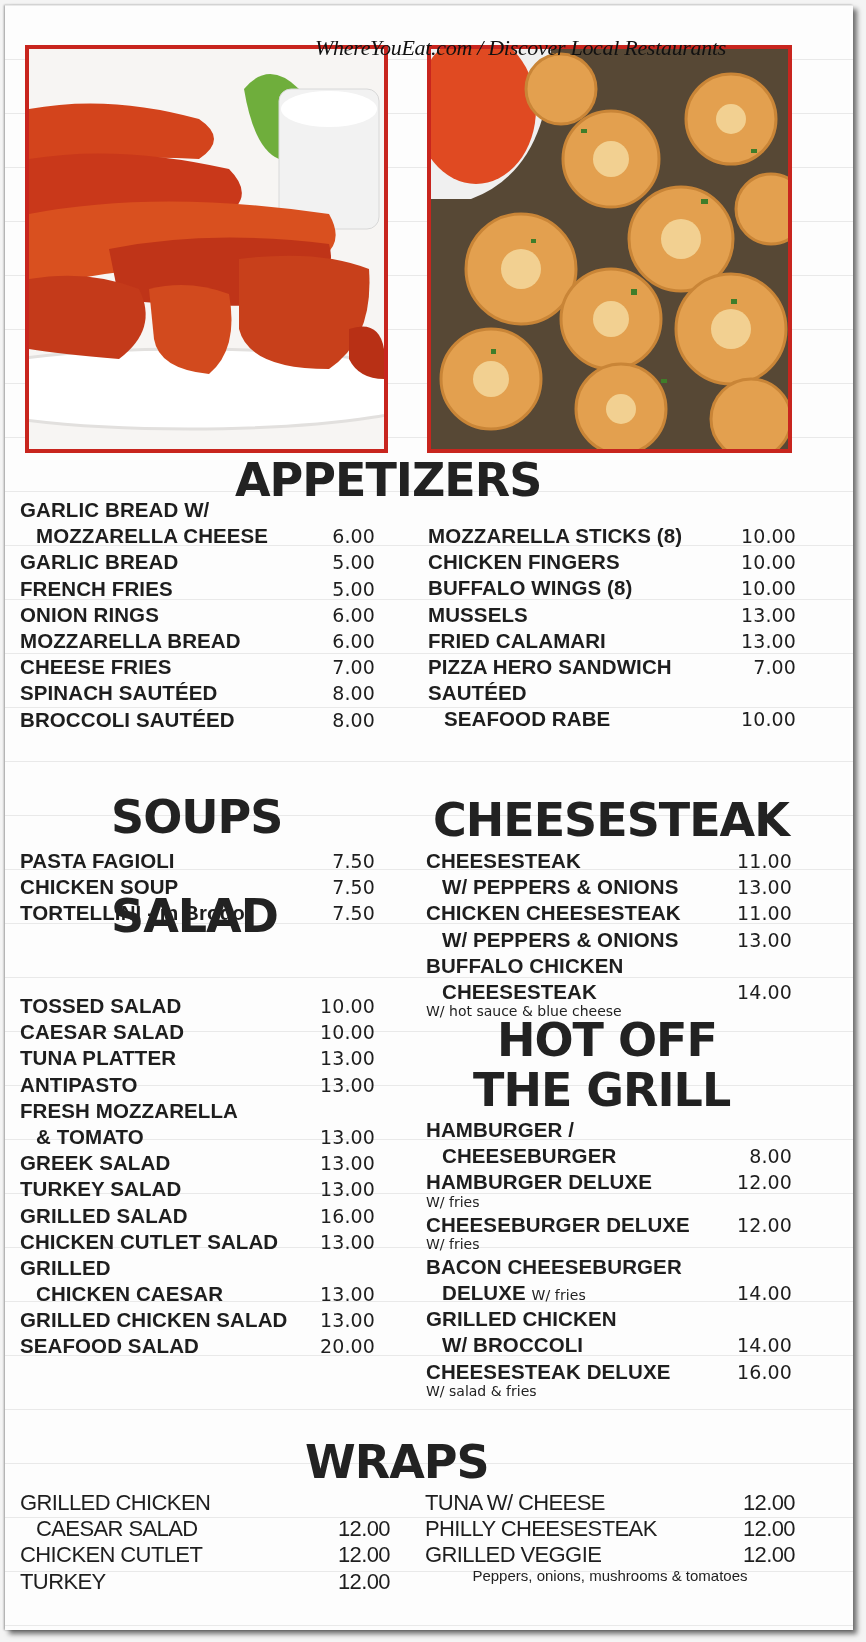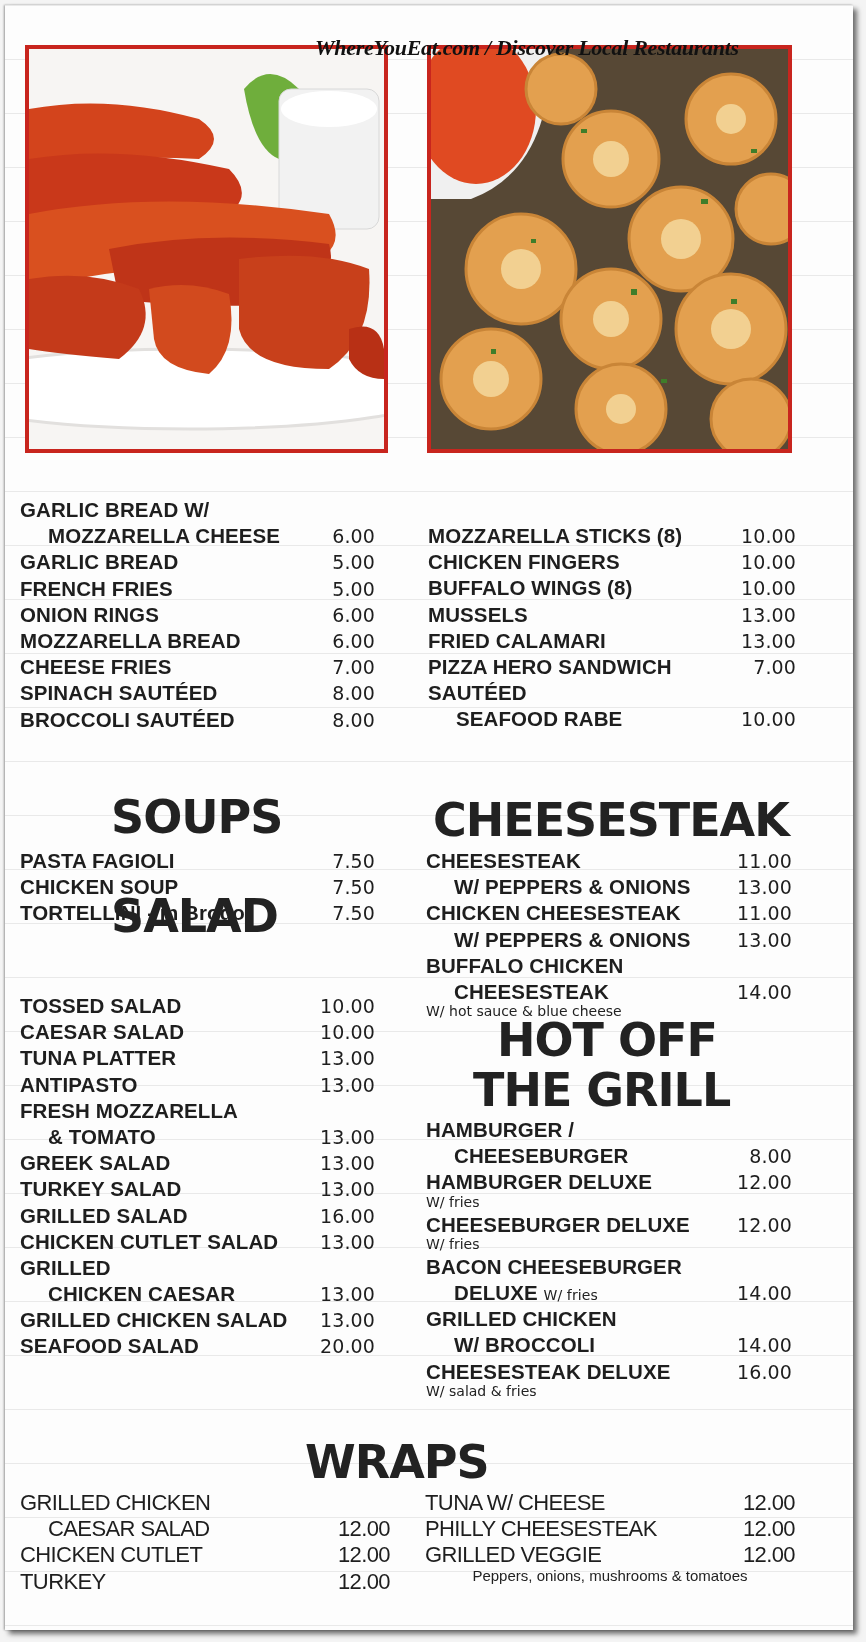--- a/index.html
+++ b/index.html
@@ -8,39 +8,39 @@
     position:absolute; left:5px; top:5px; width:848px; height:1625px;
     background:#fdfdfd;
     box-shadow: 4px 4px 5px rgba(0,0,0,0.55), -1px 0 2px rgba(0,0,0,0.35);
     overflow:hidden;
     background-image:
       linear-gradient(#e9e9e9 1px, transparent 1px);
     background-size: 100% 54px;
   }
   .watermark {
     position:absolute; left:310px; top:30px; font-family:"Liberation Serif", serif;
-    font-style:italic; font-weight:bold; font-size:22px; color:#111; letter-spacing:-0.3px; z-index:5;
+    font-style:italic; font-weight:normal; font-size:22px; color:#111; letter-spacing:-0.3px; z-index:5;
     white-space:nowrap;
   }
   .photo {
     position:absolute; border:4px solid #c8251e; overflow:hidden;
   }
   .photo-wings { left:20px; top:40px; width:355px; height:400px; background:#fafafa; }
   .photo-calamari { left:422px; top:40px; width:357px; height:400px; background:#3a302a; }
   .photo svg { width:100%; height:100%; display:block; }
 
   .section-title {
     position:absolute; font-family:"DejaVu Sans", sans-serif; font-weight:bold; color:#222;
     letter-spacing:-1px; text-align:center; white-space:nowrap;
   }
   .menu-list { position:absolute; margin:0; padding:0; list-style:none; }
   .item { position:relative; height:26.2px; font-size:20.5px; line-height:26px; color:#1e1e1e; white-space:nowrap; font-family:"Liberation Sans", sans-serif; font-weight:bold; letter-spacing:0.1px;}
   .item .name { position:absolute; left:0; }
   .item .price { position:absolute; right:0; font-weight:normal; font-family:"DejaVu Sans", sans-serif; font-size:19px; }
-  .item.indent .name { left:28px; }
+  .item.indent .name { left:16px; }
   .note { font-family:"DejaVu Sans", sans-serif; font-weight:normal; font-size:14px; color:#222; }
   .subnote { position:relative; height:16px; font-size:14px; line-height:13px; font-family:"DejaVu Sans", sans-serif; font-weight:normal; color:#222; }
   .wraps .item { font-family:"Liberation Sans", sans-serif; font-weight:normal; font-size:22px; transform-origin:left; letter-spacing:-0.6px; }
   .wraps .item .price { font-family:"Liberation Sans", sans-serif; font-size:22px; }
   .wraps .subnote { font-family:"Liberation Sans", sans-serif; font-size:15px; }
 </style>
 </head>
 <body>
 
 <div class="page">
@@ -100,20 +100,21 @@
         <rect x="200" y="240" width="6" height="6"></rect>
           <rect x="100" y="190" width="5" height="4"></rect>
         <rect x="300" y="250" width="6" height="5"></rect>
           <rect x="230" y="330" width="6" height="4"></rect>
         <rect x="60" y="300" width="5" height="5"></rect>
           <rect x="320" y="100" width="6" height="4"></rect>
       </g>
     </svg>
   </div>
 
+  <div class="section-title" style="left:230px; top:448px; font-size:46px;">APPETIZERS</div>
 
   <ul class="menu-list" style="left:15px; top:492px; width:355px;">
     <li class="item">
         <span class="name">GARLIC BREAD W/</span>
         <span class="price"></span>
       </li>
     <li class="item indent">
         <span class="name">MOZZARELLA CHEESE</span>
         <span class="price">6.00</span>
       </li>

